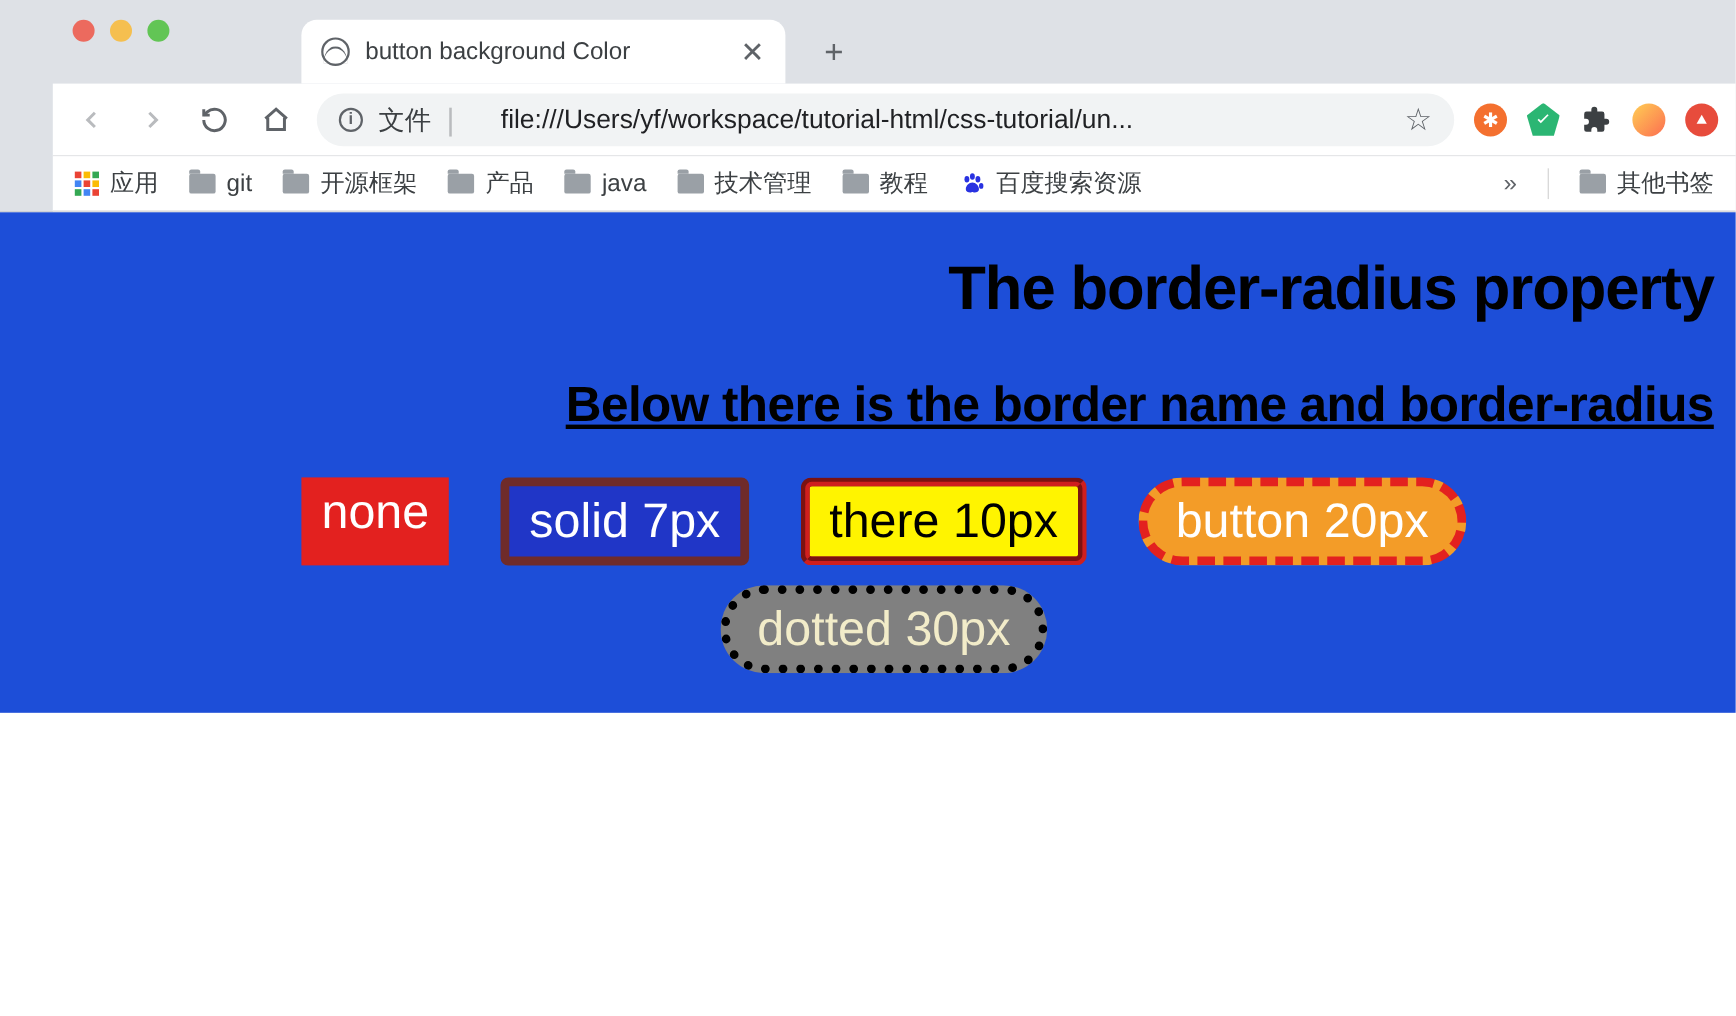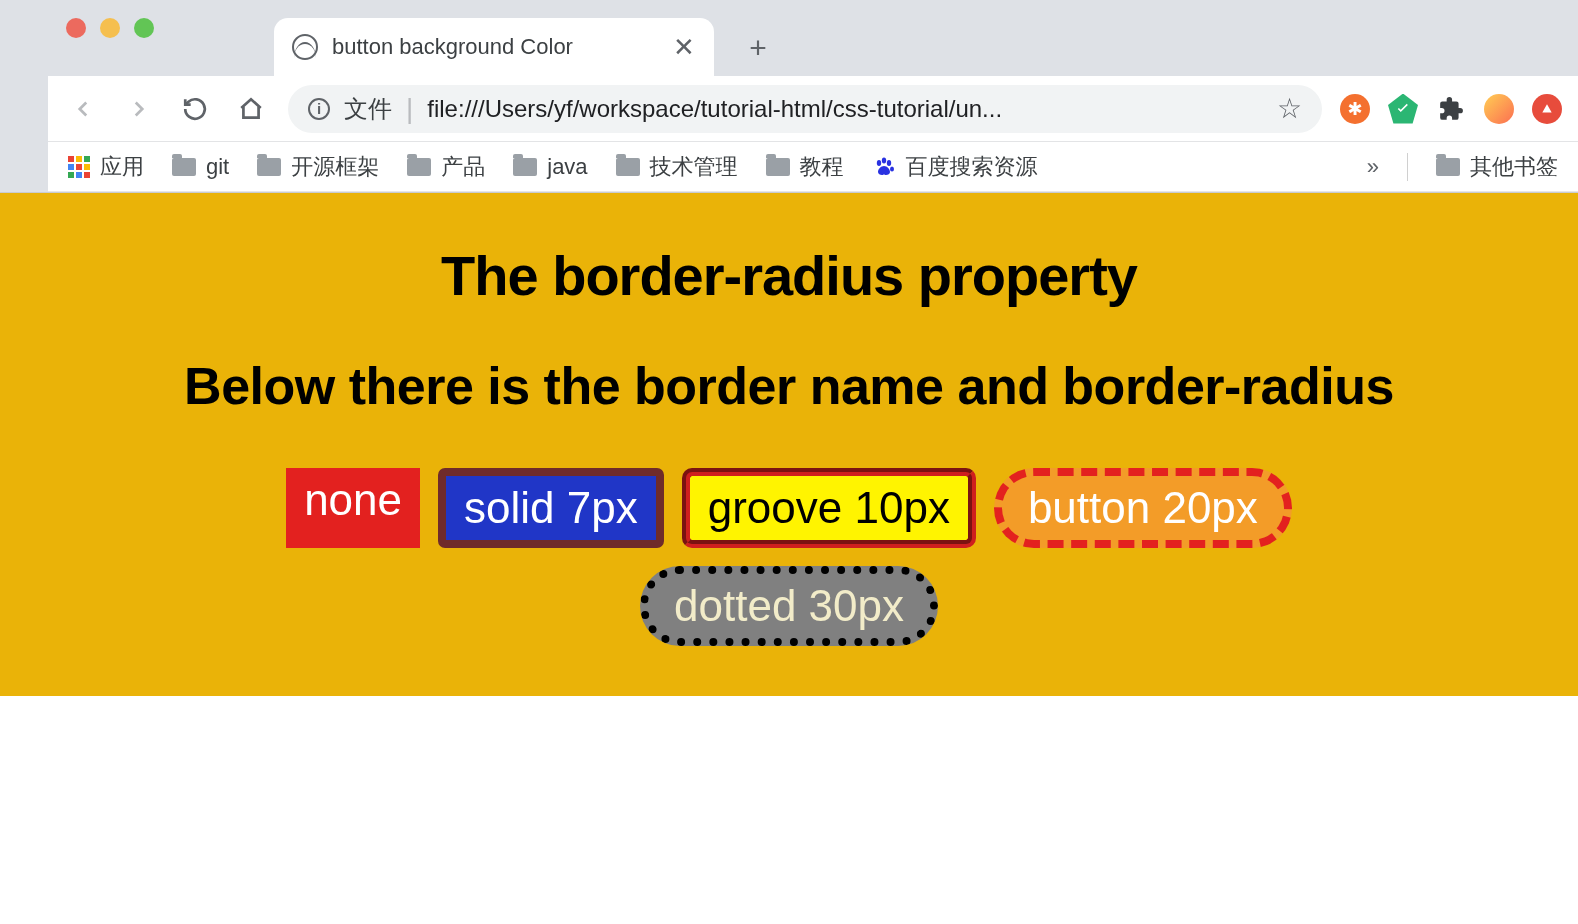--- a/index.html
+++ b/index.html
@@ -105,21 +105,21 @@
       gap: 14px;
       color:#3c4043;
       font-size: 24px;
     }
     .omnibox .info-icon {
       width:22px;height:22px;border:2px solid #5f6368;border-radius:50%;
       display:flex;align-items:center;justify-content:center;font-size:15px;font-weight:bold;color:#5f6368;
     }
     .omnibox .file-label { color:#3c4043; }
     .omnibox .sep { color:#b9bbbe; font-size:28px; }
-    .omnibox .url { color:#202124; white-space:nowrap; overflow:hidden; text-overflow:ellipsis; flex:1;}
+    .omnibox .url { color:#202124; white-space:nowrap; overflow:hidden; text-overflow:ellipsis; flex:1;margin-left:28px;}
     .omnibox .star { color:#5f6368; font-size:28px; cursor:pointer;}
     .ext-icons { display:flex; gap:18px; align-items:center; }
     .ext-ico { width:30px;height:30px;border-radius:50%; display:flex;align-items:center;justify-content:center;}
     .ext-orange{background:#f4702f;color:#fff;font-size:18px;}
     .ext-green{background:#2bb673;}
     .ext-green svg{width:18px;height:18px;}
     .ext-puzzle{color:#3c4043;font-size:26px;}
     .ext-avatar{background:linear-gradient(135deg,#ffce54,#fc6e51);}
     .ext-red{background:#e74c3c;color:#fff;}
     .ext-red svg{width:14px;height:14px;}
@@ -142,51 +142,53 @@
     }
     .bm-apps-ico span{width:100%;height:100%;}
     .folder-ico{width:24px;height:18px;background:#9aa0a6;border-radius:2px;position:relative;}
     .folder-ico::before{content:"";position:absolute;top:-4px;left:0;width:10px;height:4px;background:#9aa0a6;border-radius:2px 2px 0 0;}
     .baidu-ico{width:24px;height:24px;}
     .bm-spacer{flex:1;}
     .bm-overflow{color:#5f6368;font-size:22px;cursor:pointer;}
     .bm-divider{width:1px;height:28px;background:#d0d0d0;}
     
     .page {
-      background:#eab308;
-      padding: 50px 20px;
-      text-align:center;
+      background:#1d4ed8;
+      padding: 36px 20px;
+      text-align:right;
     }
     .page h1 {
       font-size: 56px;
       font-weight: bold;
       color:#000;
       margin-bottom: 48px;
       letter-spacing:-1px;
     }
     .page h2 {
-      font-size: 52px;
+      font-size: 45px;
       font-weight: bold;
       color:#000;
-      margin-bottom: 52px;
+      margin-bottom: 40px;
       letter-spacing:-0.5px;
+      text-decoration:underline;
     }
     .chips {
       display:flex;
       flex-wrap:wrap;
       justify-content:center;
       gap: 18px 18px;
       max-width: 1200px;
       margin: 0 auto;
       font-size: 44px;
       line-height: 1;
     }
     .chip {
       padding: 10px 18px;
       display:inline-block;
+      margin-left:29px;
     }
     .c-none { background:#e3211f; color:#fff; border:none; border-radius:0; }
     .c-solid { background:#2036c7; color:#fff; border:8px solid #6f2b2a; border-radius:7px; }
     .c-groove { background:#fff400; color:#000; border:8px groove #cf1f1e; border-radius:10px; }
     .c-dashed { background:#f39c28; color:#fff; border:8px dashed #e3211f; border-radius:40px; padding:10px 26px;}
     .c-dotted { background:#808080; color:#f2ecc9; border:8px dotted #000; border-radius:40px; padding:10px 26px;}
     .c-double { background:#b7d7e4; color:#4a89c8; border:8px double #2036c7; border-radius:40px; padding:8px 26px;}
   </style>
 </head>
 <body>
@@ -315,17 +317,17 @@
     </div>
   </div>
 </div>
 
 <div class="page">
   <h1>The border-radius property</h1>
   <h2>Below there is the border name and border-radius</h2>
   <div class="chips">
     <span class="chip c-none">none</span>
     <span class="chip c-solid">solid 7px</span>
-    <span class="chip c-groove">groove 10px</span>
+    <span class="chip c-groove">there 10px</span>
     <span class="chip c-dashed">button 20px</span>
     <span class="chip c-dotted">dotted 30px</span>
   </div>
 </div>
 
 </body></html>

